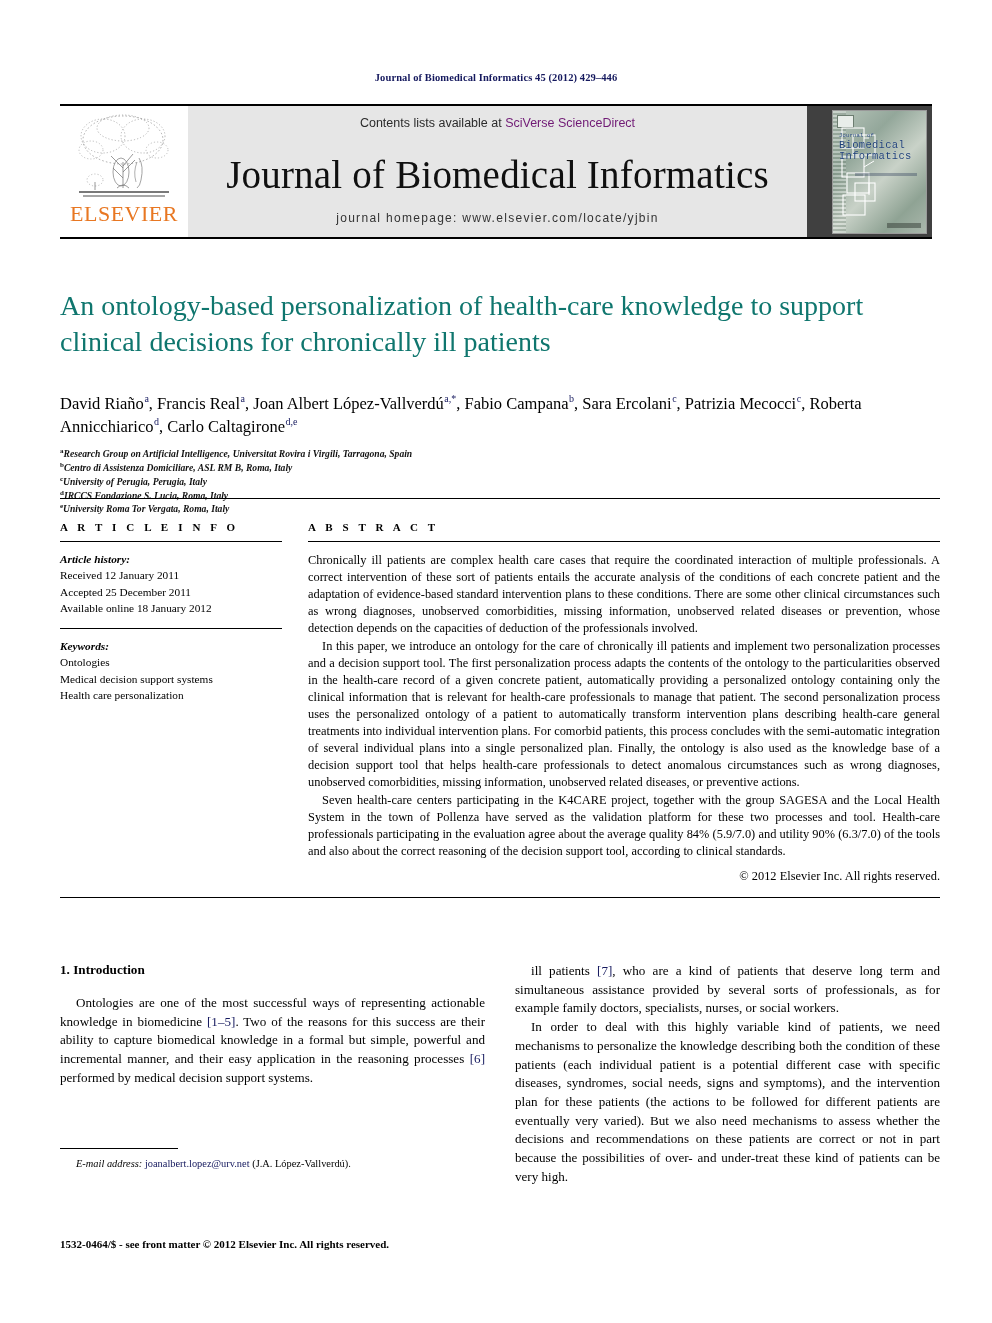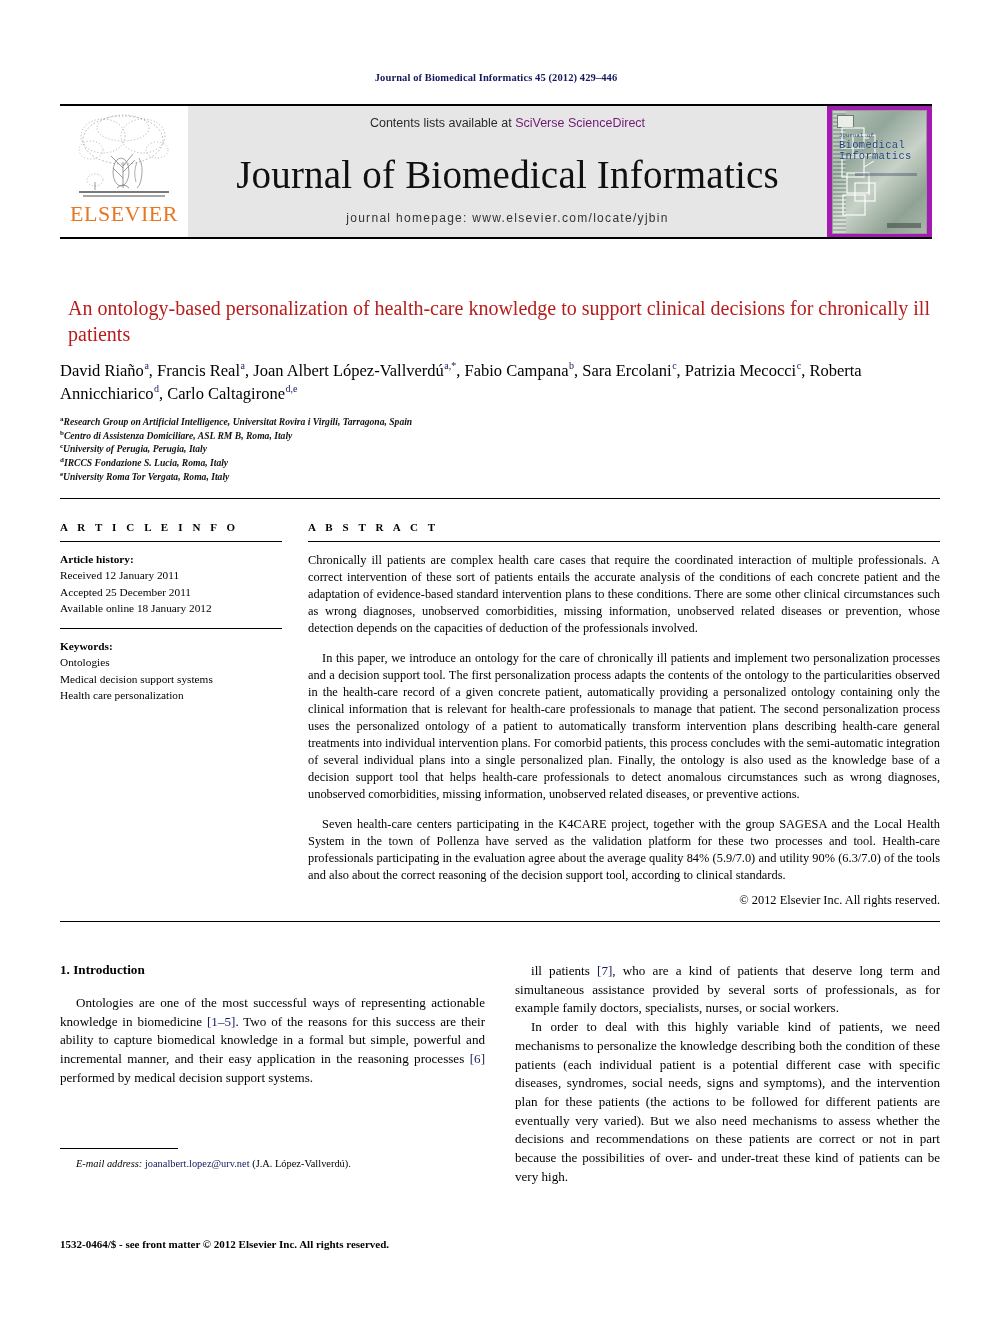--- a/index.html
+++ b/index.html
@@ -104,24 +104,25 @@
     letter-spacing: 1.3px;
     position: absolute;
     bottom: 12px;
     left: 0;
     width: 100%;
     text-align: center;
   }
   .cover-block {
     width: 105px;
     flex: 0 0 105px;
-    background: #a21caf;
+    background: #404040;
     display: flex;
     align-items: center;
     justify-content: center;
+    padding-left: 20px;
   }
   .cover-thumb {
     width: 95px;
     height: 124px;
     border: 1px solid #999;
     box-sizing: border-box;
     position: relative;
     overflow: hidden;
     background: linear-gradient(135deg, #b9c6bc 0%, #93a79a 30%, #c9d2c8 55%, #8fa394 80%, #aab7ac 100%);
   }
@@ -163,28 +164,28 @@
 
   
   .title-block {
     position: absolute;
     top: 288px;
     left: 60px;
     width: 880px;
   }
   .article-title {
     font-family: "Liberation Serif", serif;
-    font-size: 20px;
+    font-size: 28px;
     line-height: 1.28;
-    color: #b91c1c;
-    margin: 8px;
+    color: #0f766e;
+    margin: 0;
     font-weight: normal;
   }
   .authors {
-    margin-top: 12px;
+    margin-top: 32px;
     font-family: "Liberation Serif", serif;
     font-size: 16.5px;
     line-height: 1.38;
     color: #000;
   }
   .authors sup { font-size: 10px; color: #15195e; vertical-align: super; padding-left: 0.5px;}
   .affiliations {
     margin-top: 9px;
     font-family: "Liberation Serif", serif;
     font-style: italic;
@@ -202,33 +203,33 @@
   .col-info { width: 248px; flex: 0 0 248px; padding-right: 26px; box-sizing: border-box; }
   .col-abs { flex: 1 1 auto; }
   .sec-head {
     font-family: "Liberation Serif", serif;
     font-weight: bold;
     font-size: 11px;
     letter-spacing: 3.6px;
   }
   .hr-sub { border-top: 1px solid #000; margin-top: 8px; }
   .info-group { margin-top: 9px; font-size: 11.3px; line-height: 1.44; }
-  .info-group .lbl { font-weight: bold; }
+  .info-group .lbl { font-style: italic; font-weight: bold; }
   .info-group .line { display: block; }
   .kw-rule { border-top: 1px solid #000; margin-top: 12px; margin-bottom: 9px; }
 
   .abs-p {
     font-family: "Liberation Serif", serif;
     font-size: 12.4px;
     line-height: 1.38;
     text-align: justify;
     margin: 0;
     hyphens: none;
   }
-  .abs-p + .abs-p { text-indent: 14px; margin-top: 12px; }
+  .abs-p + .abs-p { text-indent: 14px; margin-top: 0; }
   .copyright {
     text-align: right;
     font-size: 12.4px;
     margin-top: 9px;
   }
   .abs-bottom-rule {
     border-top: 1.6px solid #000;
     width: 880px;
     margin-top: 13px;
   }

